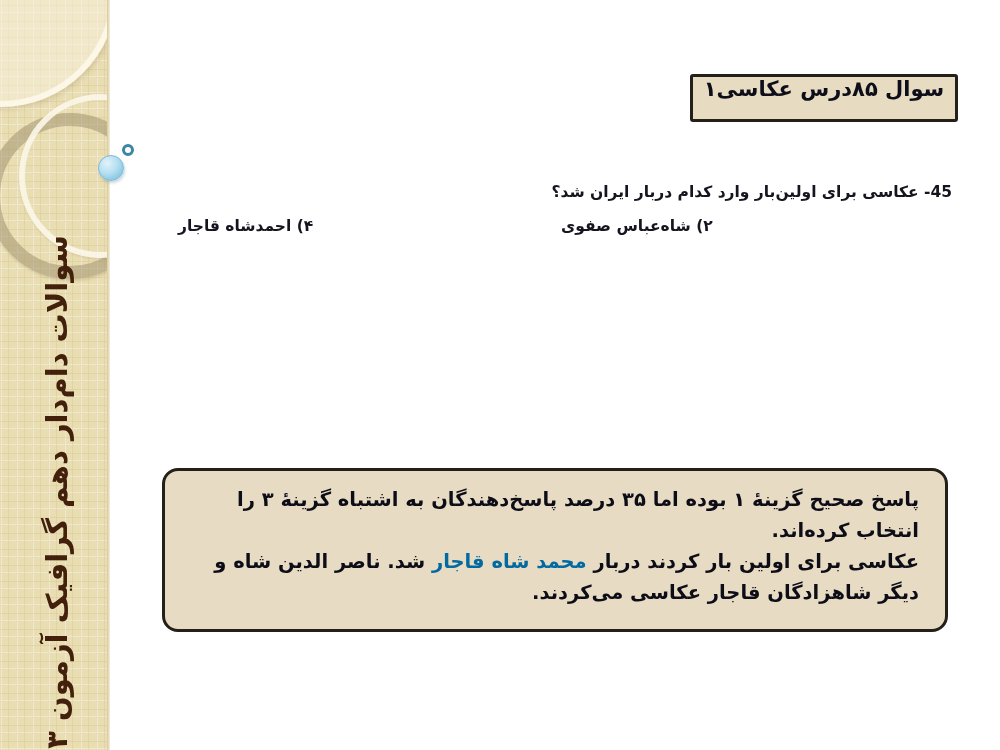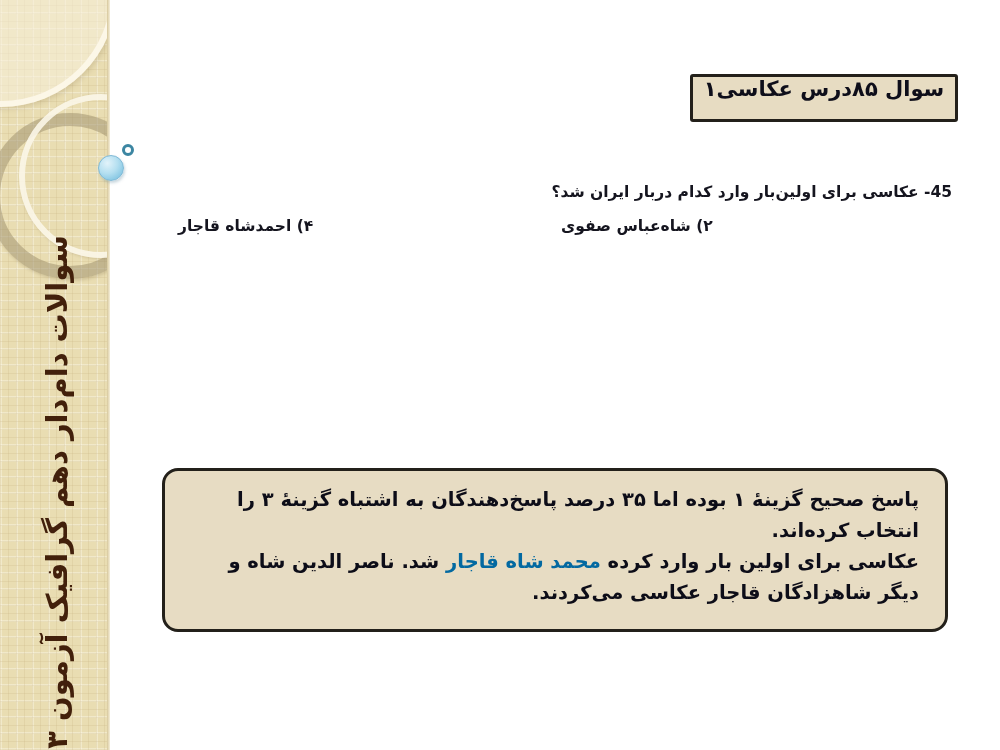--- a/index.html
+++ b/index.html
@@ -115,16 +115,16 @@
 
   <div class="question">45- عکاسی برای اولین‌بار وارد کدام دربار ایران شد؟</div>
 
   <div class="options">
     <div class="option">۲) شاه‌عباس صفوی</div>
     <div class="option">۴) احمدشاه قاجار</div>
   </div>
 
   <div class="answer-box">
     <p>پاسخ صحیح گزینۀ ۱ بوده اما ۳۵ درصد پاسخ‌دهندگان به اشتباه گزینۀ ۳ را انتخاب کرده‌اند.</p>
-    <p><span>عکاسی برای اولین بار وارد کرده </span><span class="red-hl">محمد شاه قاجار</span><span> شد. ناصر الدین شاه و دیگر شاهزادگان قاجار عکاسی می‌کردند.</span></p>
+    <p><span>عکاسی برای اولین بار کردند دربار </span><span class="red-hl">محمد شاه قاجار</span><span> شد. ناصر الدین شاه و دیگر شاهزادگان قاجار عکاسی می‌کردند.</span></p>
   </div>
 
 </div>
 
 </body></html>

